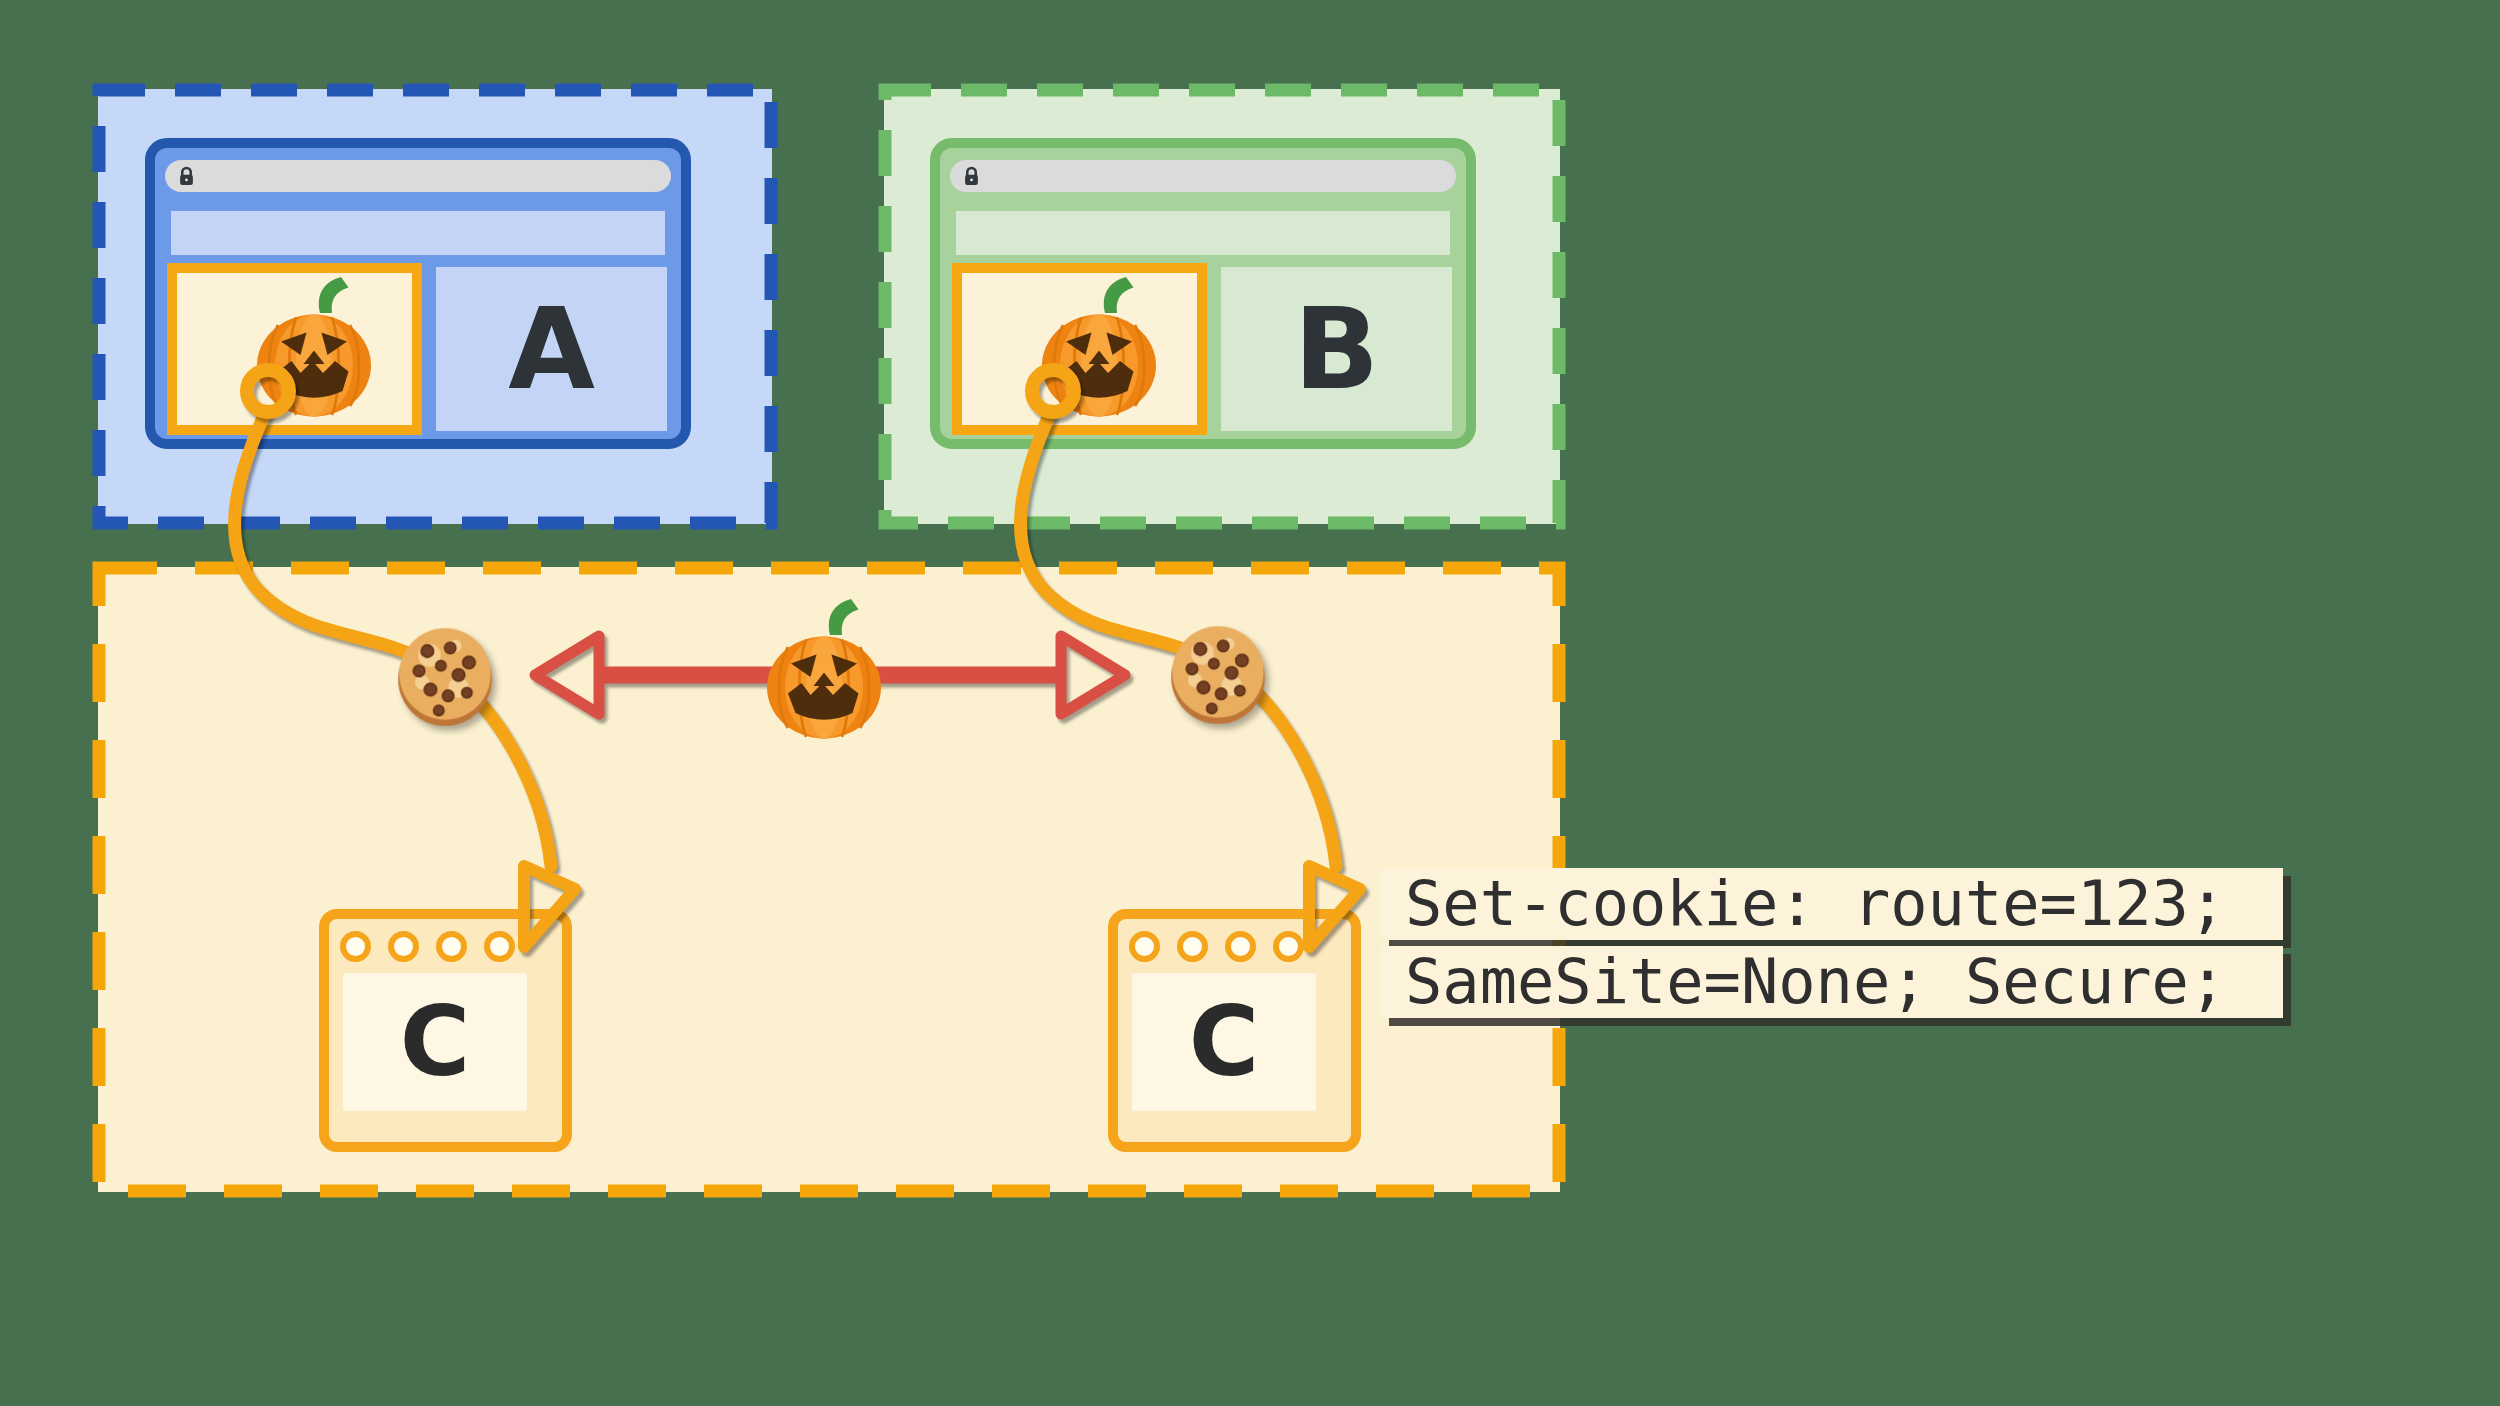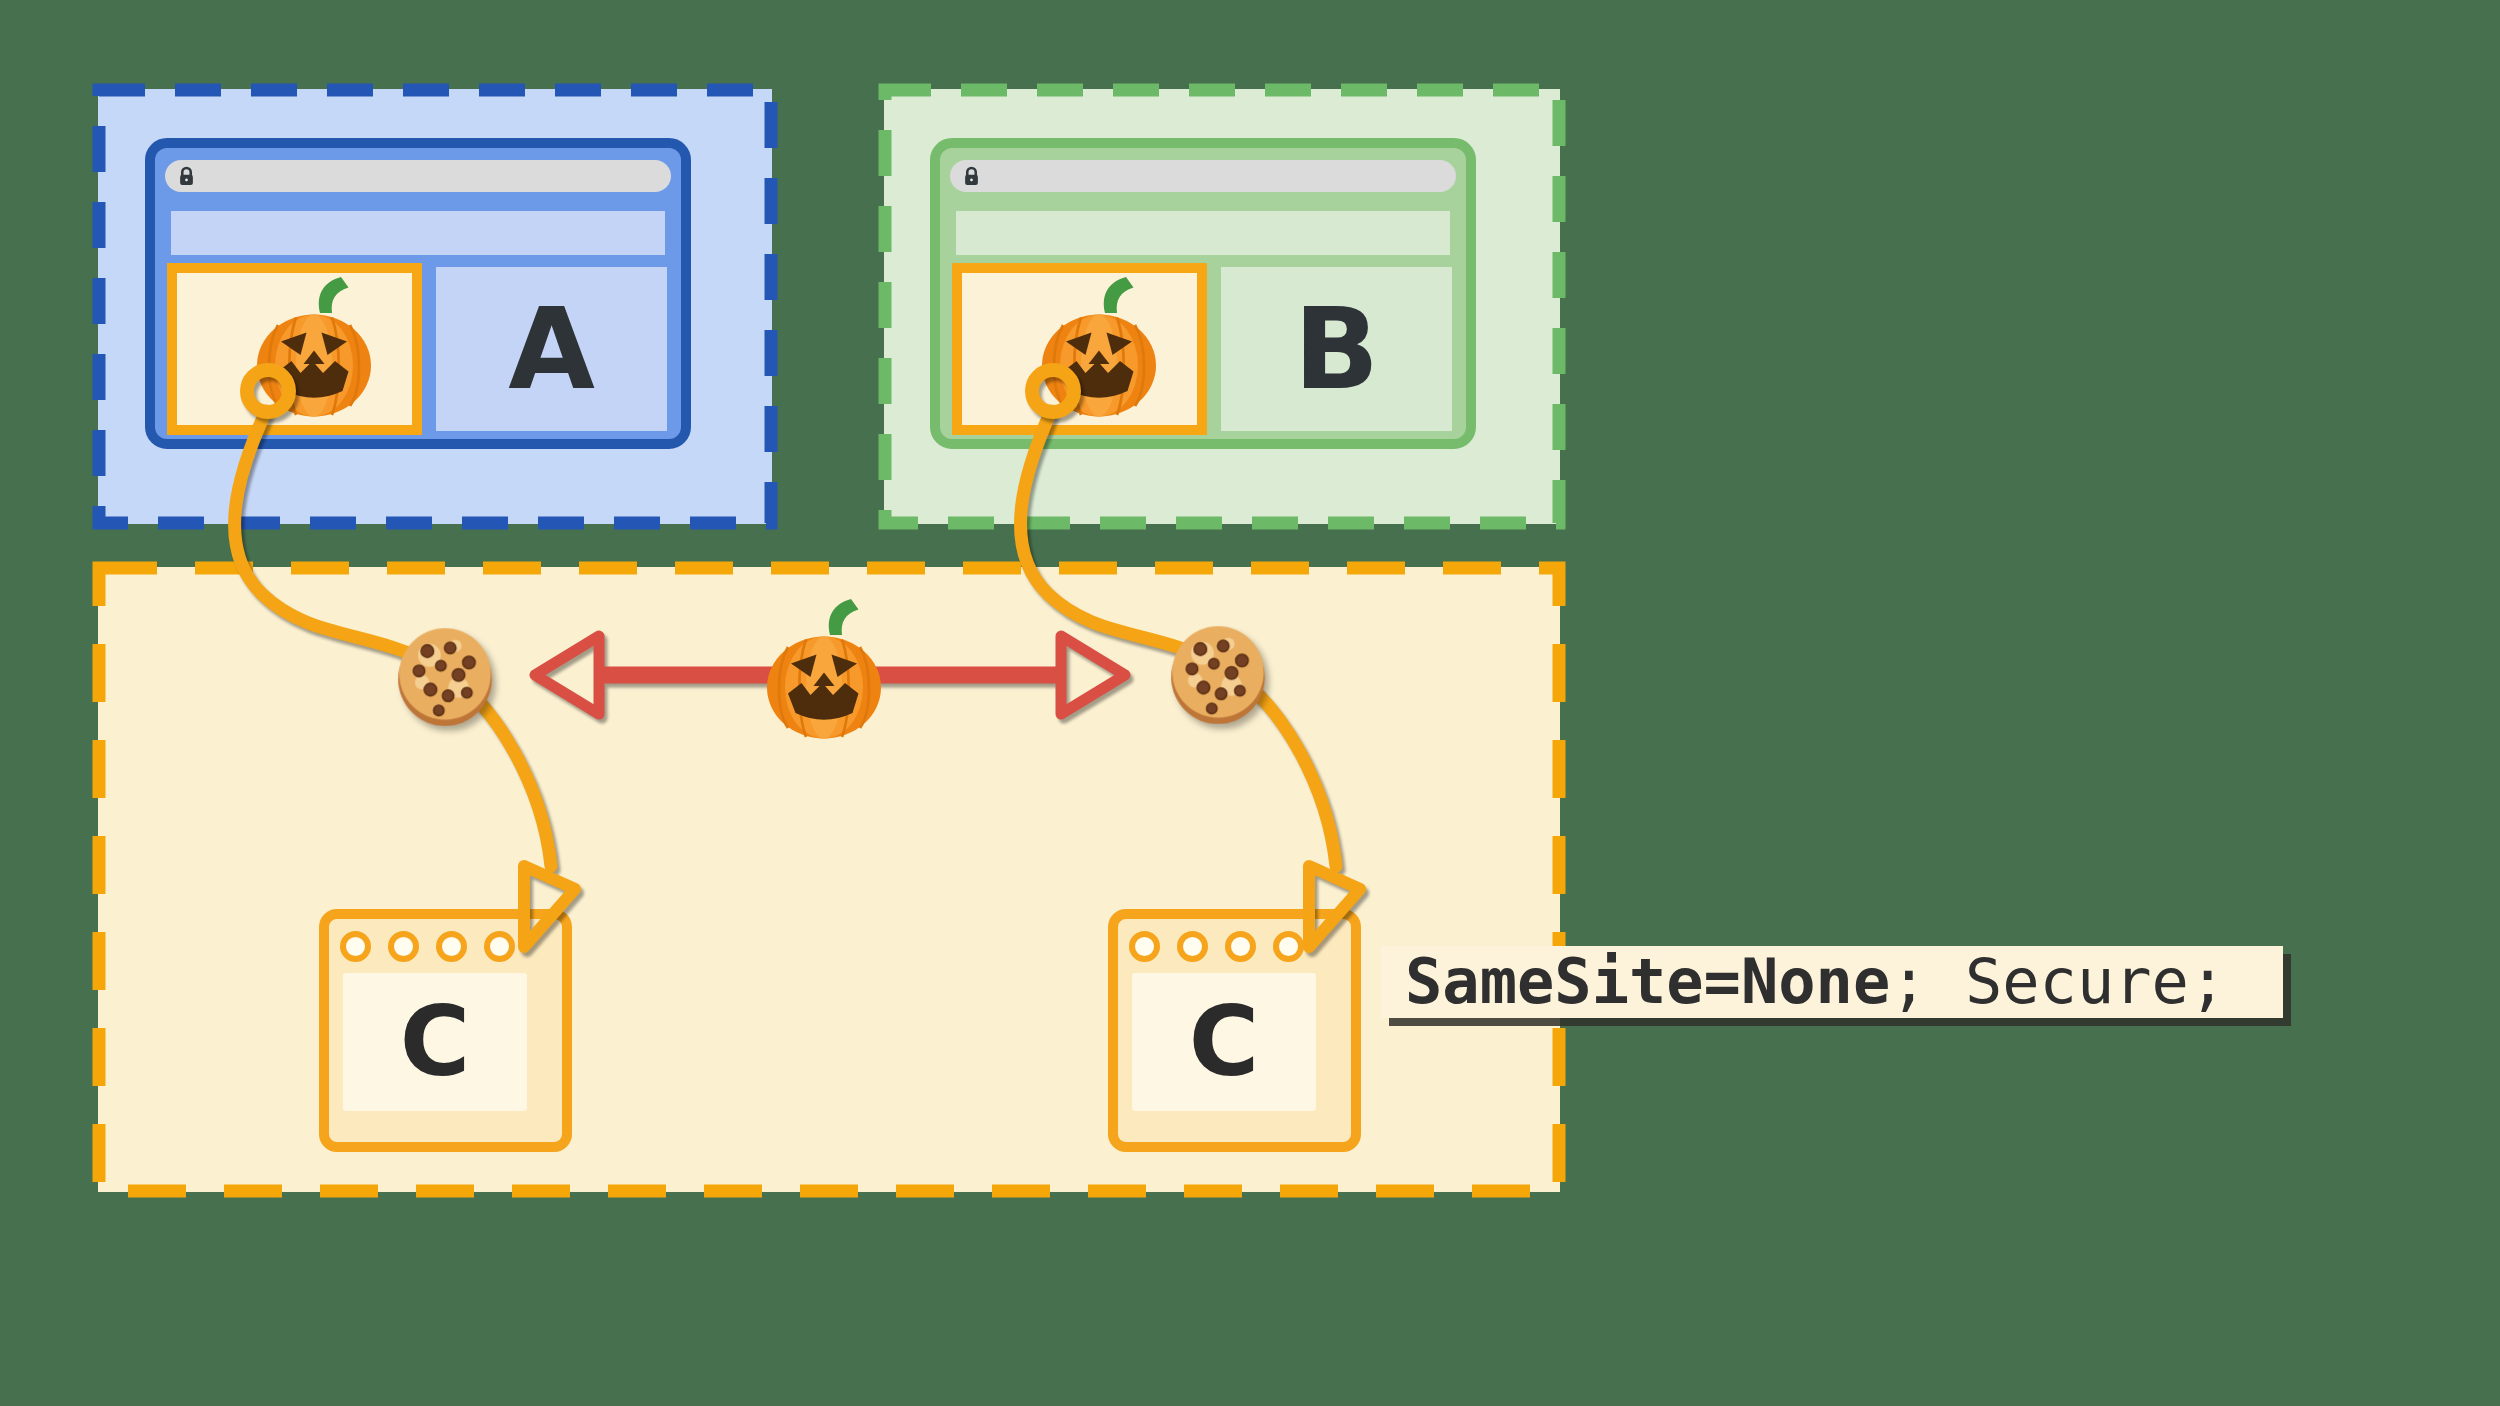--- a/index.html
+++ b/index.html
@@ -23,21 +23,21 @@
   .cwin .dots{position:absolute;left:0;top:12px;height:30px;display:flex;gap:17px;padding-left:11px;}
   .cwin .dot{width:19px;height:19px;border:6px solid #F5A41C;border-radius:50%;background:#FFFCF0;}
   .cwin .inset{position:absolute;left:14px;top:54px;width:184px;height:138px;background:#FDF7E3;border-radius:3px;
                display:flex;align-items:center;justify-content:center;}
   .cwin .c-letter{font-size:96px;font-weight:bold;color:#2B2B2B;line-height:1;}
   
   .codebox{position:absolute;left:1381px;width:902px;height:72px;background:#FCF3DA;
            box-shadow:8px 8px 0 rgba(48,48,42,0.85);
            font-family:"DejaVu Sans Mono","Liberation Mono",monospace;
            font-size:62px;line-height:72px;color:#2F2F2F;white-space:nowrap;padding-left:24px;box-sizing:border-box;}
-  .codebox b{font-weight:bold;}
+  .codebox b{font-weight:normal;}
   #overlay{position:absolute;inset:0;width:2500px;height:1406px;pointer-events:none;}
   .shadowed{filter:drop-shadow(3px 4px 1.5px rgba(0,0,0,0.35));}
   .soft-shadow{filter:drop-shadow(4px 5px 3px rgba(0,0,0,0.30));}
 </style>
 </head>
 <body>
 
 <div id="stage">
 
   <svg width="0" height="0" style="position:absolute" aria-hidden="true">
@@ -156,20 +156,23 @@
       <div class="dot"></div>
       <div class="dot"></div>
       <div class="dot"></div>
       <div class="dot"></div>
     </div>
     <div class="inset">
       <span class="c-letter">C</span>
     </div>
   </div>
 
+  <div class="codebox" style="top:868px;">
+    <span>Set-cookie: route=123;</span>
+  </div>
   <div class="codebox" style="top:946px;">
     <b>SameSite=None</b><span>; Secure;</span>
   </div>
 
   <svg id="overlay" viewBox="0 0 2500 1406">
 
     <g class="shadowed" stroke="#D94F44" fill="none">
       <line x1="597" y1="675" x2="1063" y2="675" stroke-width="17"></line>
       <polygon points="535,675 599,636 599,714" stroke-width="11" stroke-linejoin="round"></polygon>
       <polygon points="1125,675 1061,636 1061,714" stroke-width="11" stroke-linejoin="round"></polygon>

